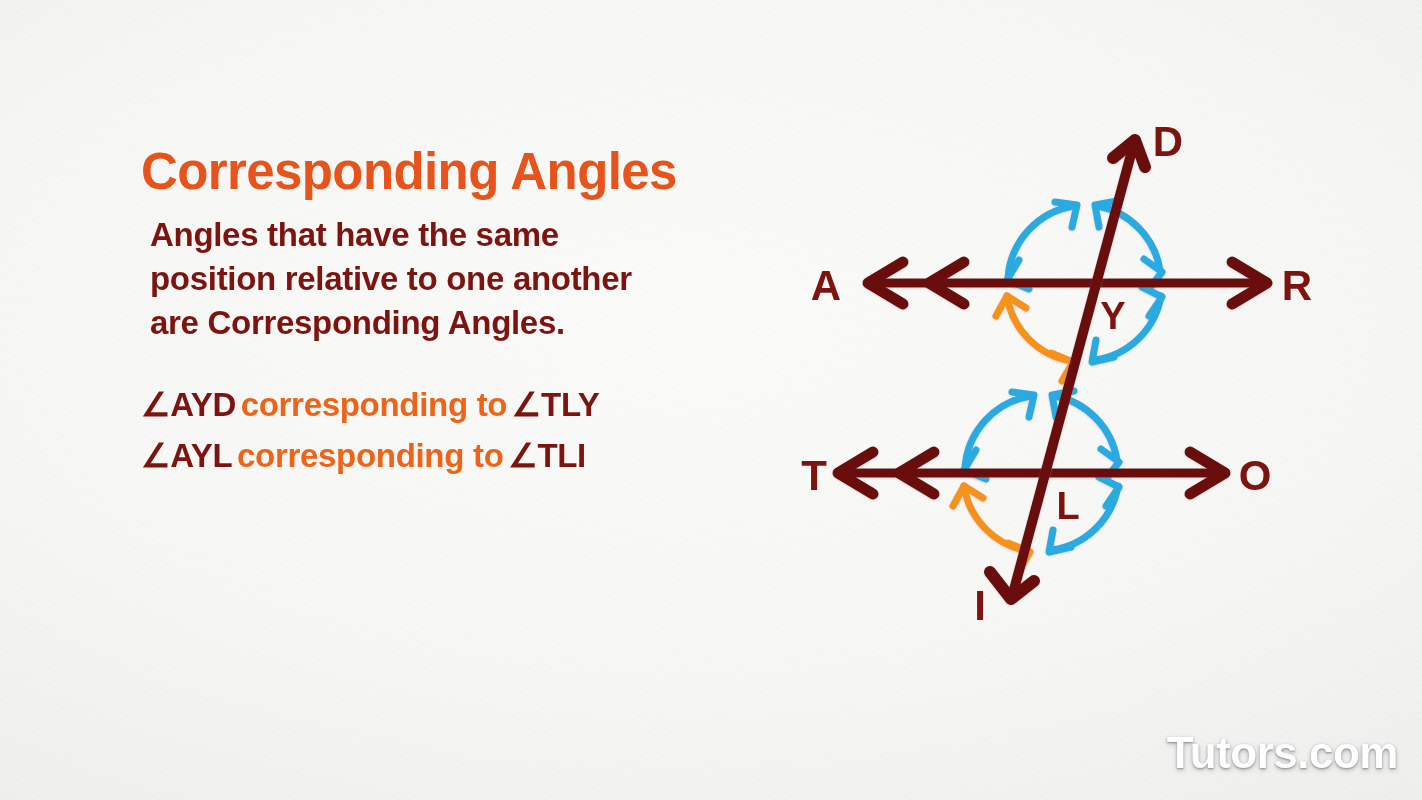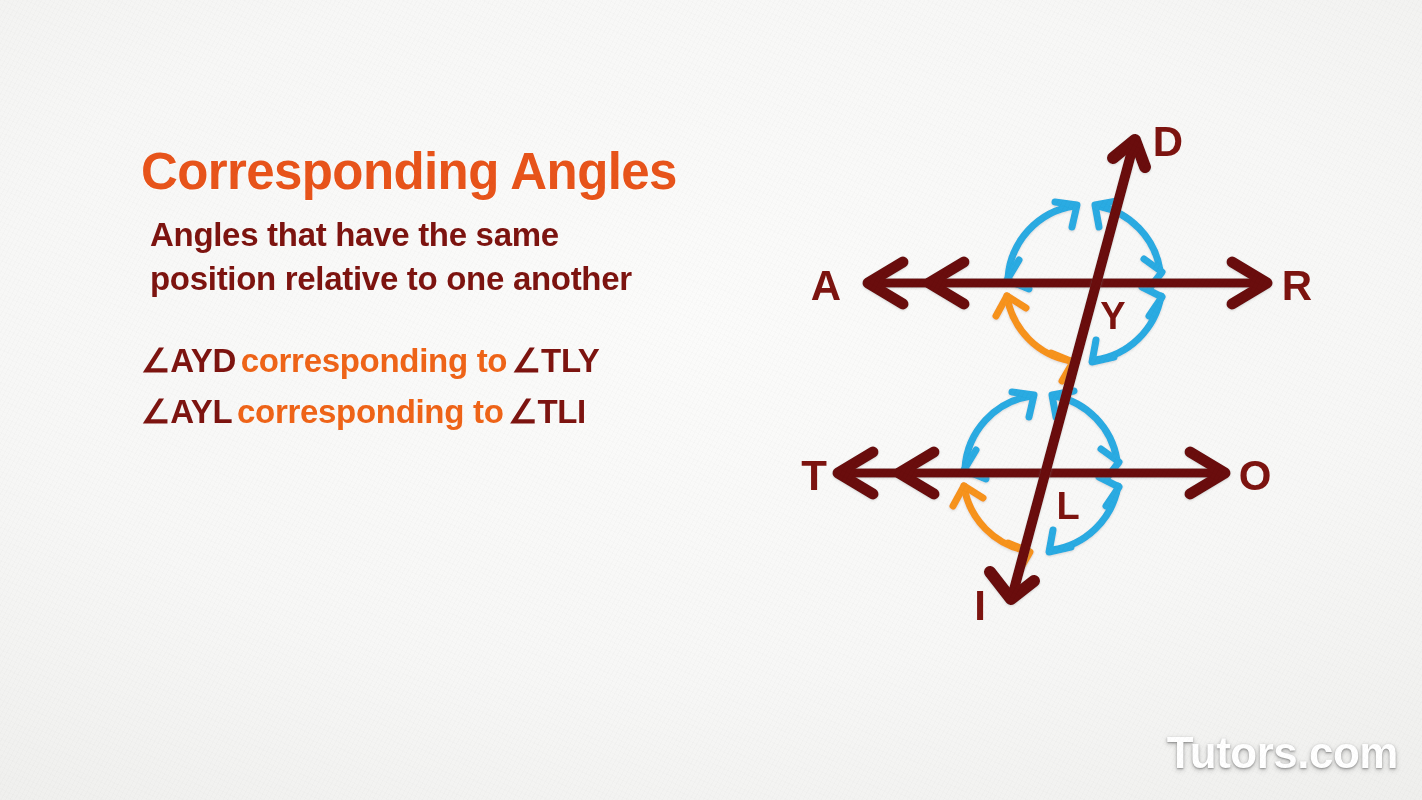--- a/index.html
+++ b/index.html
@@ -128,20 +128,21 @@
 
 <div id="slide">
 
   <div id="text-col">
 
     <h1 id="page-title">Corresponding Angles</h1>
 
     <div id="description">
       <span class="line">Angles that have the same</span>
       <span class="line">position relative to one another</span>
+      <span class="line">are Corresponding Angles.</span>
     </div>
 
     <div id="pairs">
 
       <div class="pair-row">
         <span class="ang">∠AYD</span><span class="conn">corresponding to</span><span class="ang">∠TLY</span>
       </div>
 
 
 

